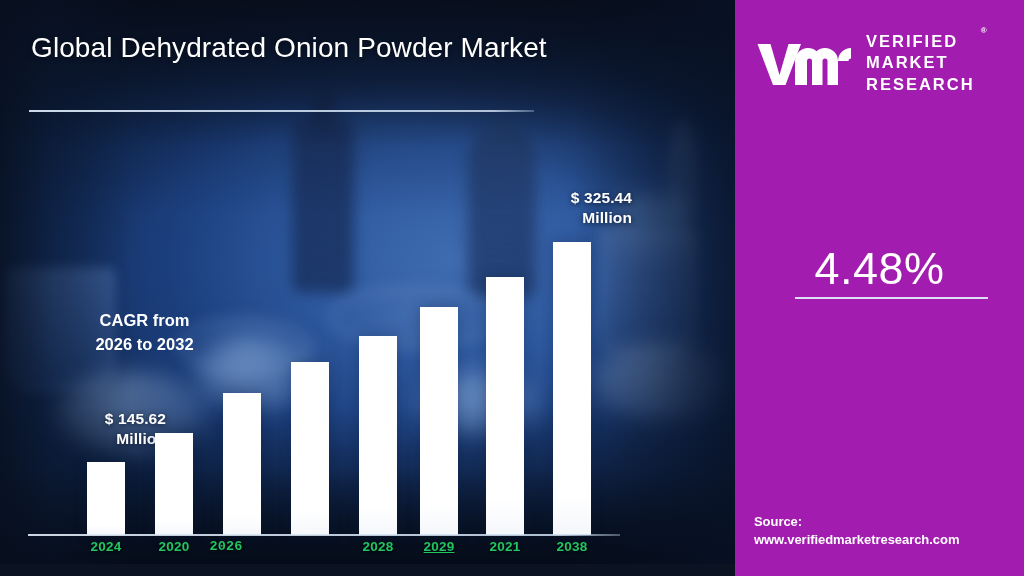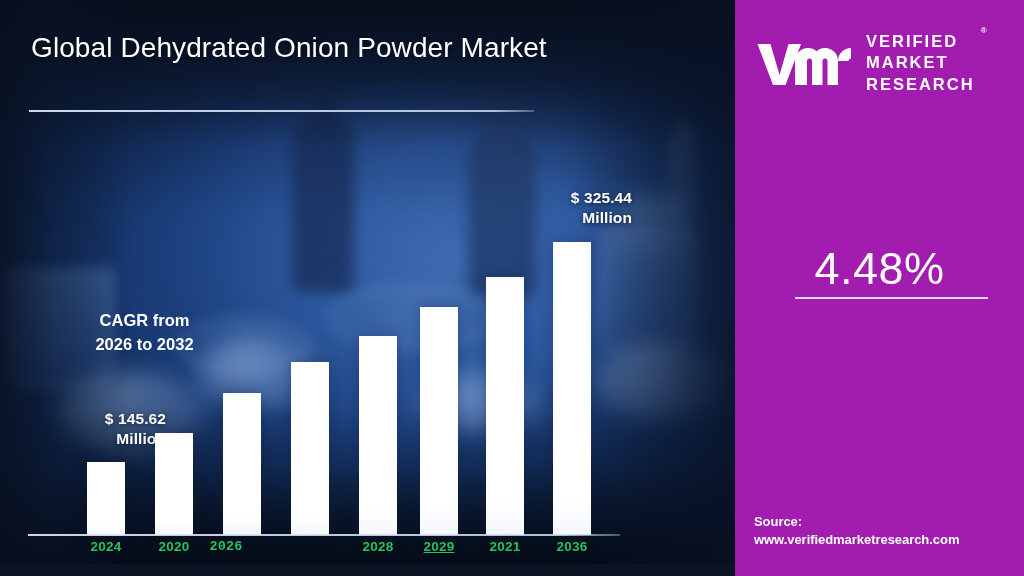--- a/index.html
+++ b/index.html
@@ -191,21 +191,21 @@
 
       <div id="axis"></div>
 
       <div class="xlabel" style="left:76px;">2024</div>
       <div class="xlabel" style="left:144px;">2020</div>
       <div class="xlabel" style="left:196px;font-family:Liberation Mono, monospace;">2026</div>
       <div class="xlabel" style="left:280px;margin-top:41px;">2027</div>
       <div class="xlabel" style="left:348px;">2028</div>
       <div class="xlabel" style="left:409px;text-decoration:underline;">2029</div>
       <div class="xlabel" style="left:475px;">2021</div>
-      <div class="xlabel" style="left:542px;">2036</div>
+      <div class="xlabel" style="left:542px;">2038</div>
     </div>
   </div>
 
   <div id="right">
 
     <div id="logo">
       <svg id="logo-mark" viewBox="0 0 100 58" aria-hidden="true">
         <path d="M3 9 L14 9 L25 43 L36 13 A11 11 0 0 1 57 13 L57 49 L46 49 L46 17 A3.2 3.2 0 0 0 39.6 17 L39.6 49 L28.6 49 L28.6 17 A3.2 3.2 0 0 0 22.2 17 L22.2 49 L11.2 49 Z" fill="#ffffff" opacity="0"></path>
         <path d="M2 10 H14.5 L25.5 44.5 L33 19 A13 13 0 0 1 58 19 V49 H47.5 V21 A3.4 3.4 0 0 0 40.7 21 V49 H30.2 V21 A3.4 3.4 0 0 0 23.4 21 L20 44 L13.5 49 Z" fill="none"></path>
 

